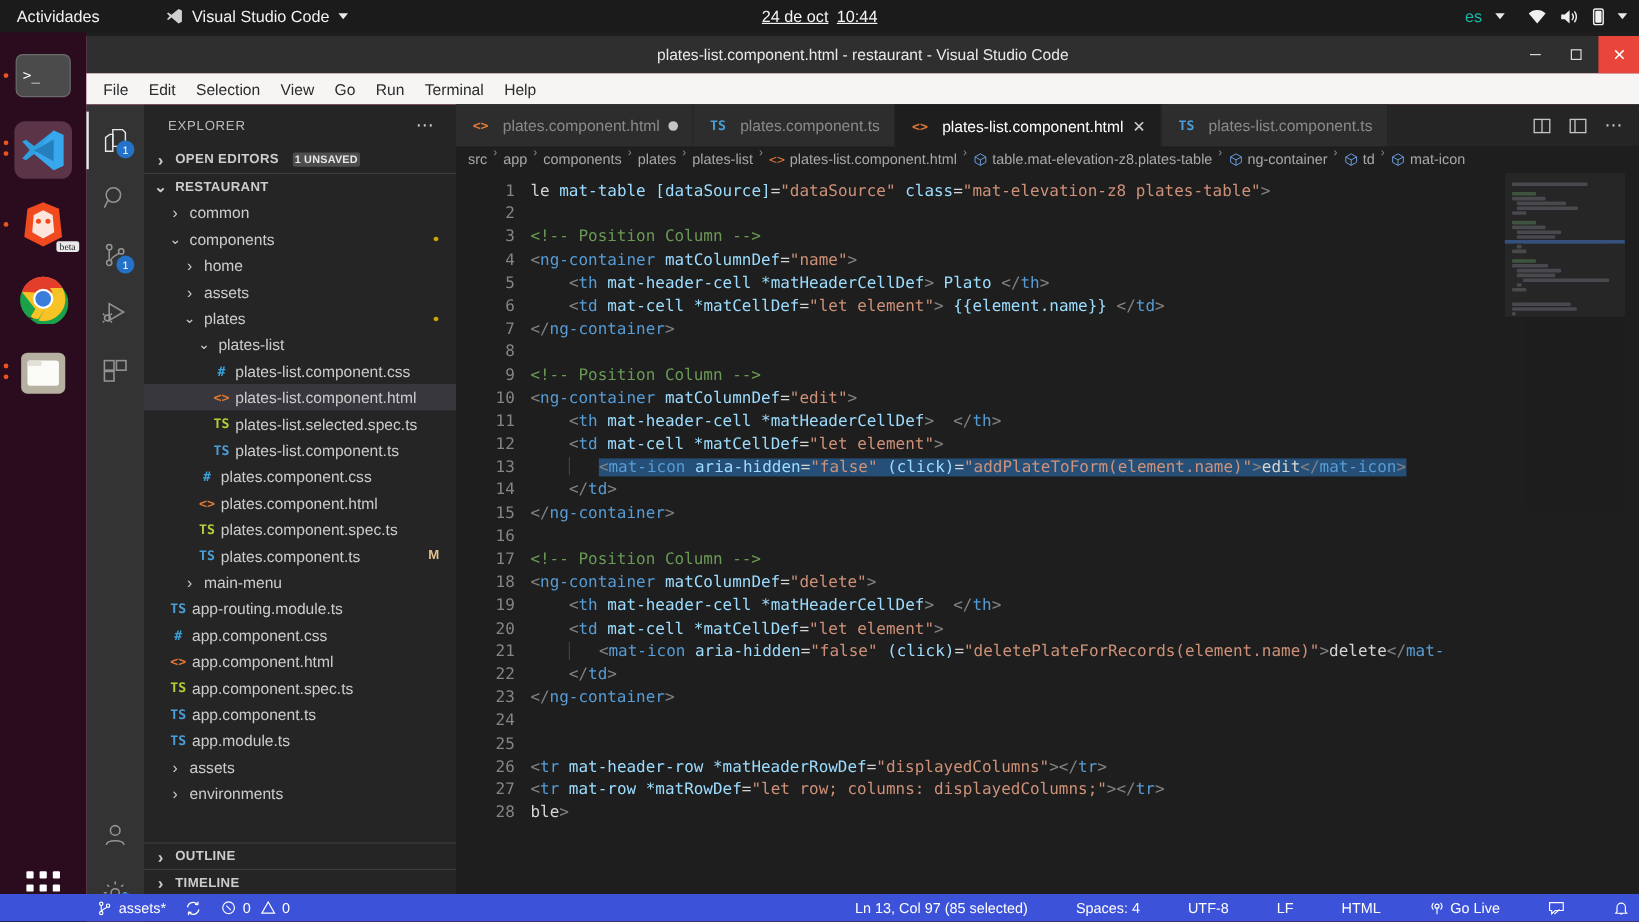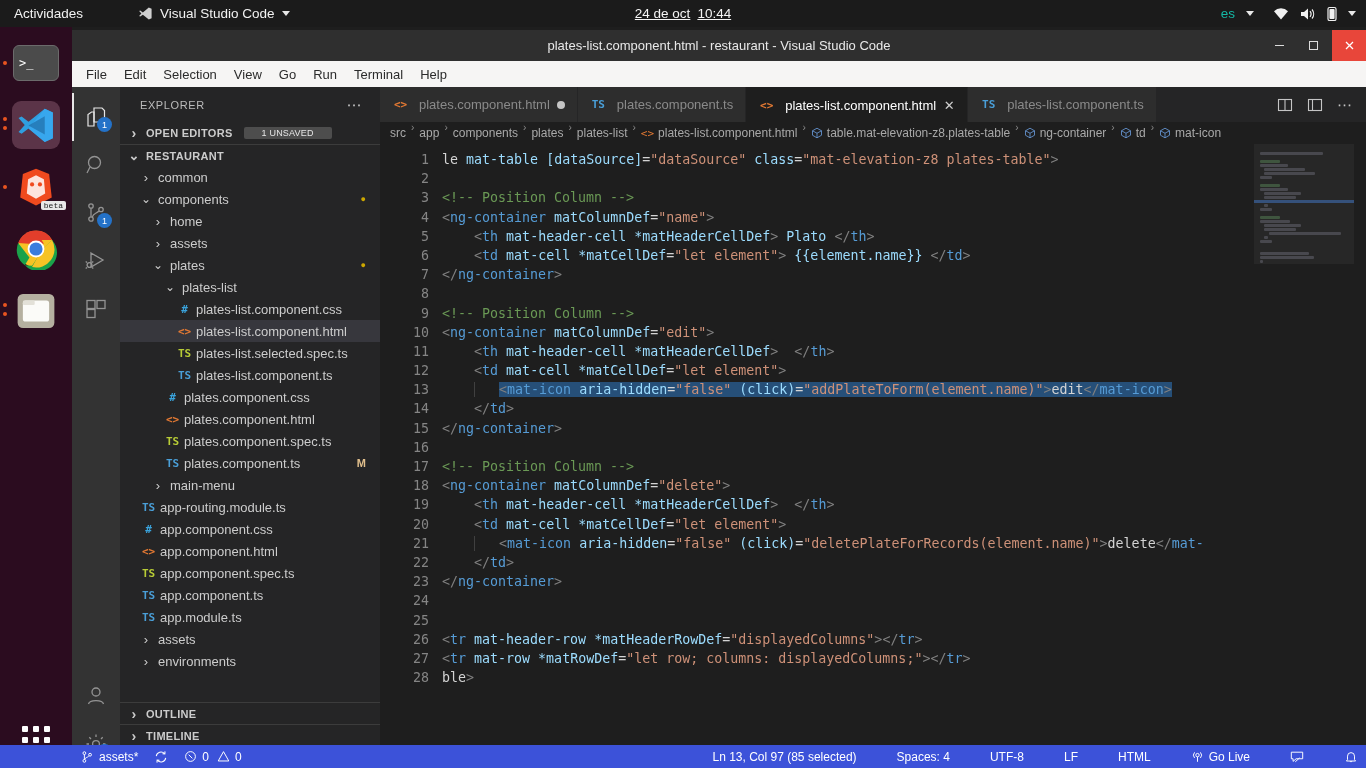--- a/index.html
+++ b/index.html
@@ -42,21 +42,21 @@
     display:flex; flex-direction:column; align-items:center;
     padding-top:12px; gap:14px;
   }
   .dock-icon { position:relative; width:48px; height:48px; border-radius:9px;
      display:flex;align-items:center;justify-content:center; }
   .dock-icon.active-bg { background:#5b3448; }
   .dock-dot { position:absolute; left:-9px; width:4px;height:4px;border-radius:50%;background:#e95420; }
   .dock-term { width:46px;height:36px;border-radius:6px;background:#4b4b4b;border:1px solid #6b6b6b;
      color:#fff;font-family:"DejaVu Sans Mono",monospace;font-size:12px;display:flex;align-items:center;padding-left:5px; }
   .beta-tag{position:absolute;bottom:1px;right:-6px;background:#e8e8e8;color:#222;font-size:8px;
-     padding:0 3px;border-radius:2px;font-family:Liberation Mono, monospace;}
+     padding:0 3px;border-radius:2px;font-family:Liberation Serif, serif;}
   .dock-apps-grid{position:absolute;bottom:14px;left:50%;transform:translateX(-50%);
      display:grid;grid-template-columns:repeat(3,6px);grid-template-rows:repeat(3,6px);gap:5px;}
   .dock-apps-grid i{display:block;width:6px;height:6px;background:#fff;border-radius:1px;}
 
   
   .vsc { position:absolute; left:72px; top:30px; width:1294px; height:738px; background:#ec4899; }
   .vsc-title {
     height:31px; background:#2f2f2f; color:#e8e8e8;
     display:flex; align-items:center; justify-content:center;
     font-size:13px; position:relative;
@@ -83,21 +83,21 @@
   .ab-bottom { margin-top:auto; }
 
   
   .sidebar { width:260px; background:#252526; color:#cccccc; display:flex; flex-direction:column; }
   .sb-head { height:35px; display:flex; align-items:center; justify-content:space-between;
      padding:0 18px 0 20px; font-size:11px; letter-spacing:.6px; color:#bbbbbb;gap:16px; }
   .sb-dots { font-size:15px; line-height:10px; color:#cccccc; }
   .sb-sect { height:22px; display:flex; align-items:center; gap:4px; padding-left:6px; font-size:11px; font-weight:bold; color:#cccccc; letter-spacing:.3px; }
   .sb-sect.bordered { border-top:1px solid #3c3c3c; }
   .chev { width:16px; text-align:center; font-size:9px; color:#cccccc; display:inline-block; }
-  .unsaved-badge { background:#4d4d4d; color:#e6e6e6; font-size:9px; padding:1px 18px; border-radius:2px; margin-left:7px; font-weight:normal; letter-spacing:.2px;}
+  .unsaved-badge { background:#4d4d4d; color:#e6e6e6; font-size:9px; padding:1px 2px; border-radius:2px; margin-left:7px; font-weight:bold; letter-spacing:.2px;}
   .tree { flex:1; overflow:hidden; font-size:13px; }
   .row { height:22px; display:flex; align-items:center; color:#cccccc; white-space:nowrap; }
   .row.sel { background:#37373d; }
   .row .tw { width:12px; font-size:9px; color:#cccccc; display:inline-block; text-align:center; margin-right:2px; }
   .ficon { width:17px; display:inline-block; text-align:center; font-size:11px; font-family:"DejaVu Sans Mono",monospace; font-weight:bold; margin-right:3px;}
   .i-ts{color:#4a9fd8;} .i-ts-b{color:#b8cc36;} .i-css{color:#3aa3dc;} .i-html{color:#e37933;}
   .row .mdot { margin-left:auto; margin-right:14px; color:#cca700; font-size:9px; }
   .row .mmod { margin-left:auto; margin-right:14px; color:#e2c08d; font-size:11px; font-weight:bold;}
   .sb-foot { }
   .sb-foot .sb-sect { height:22px; }

